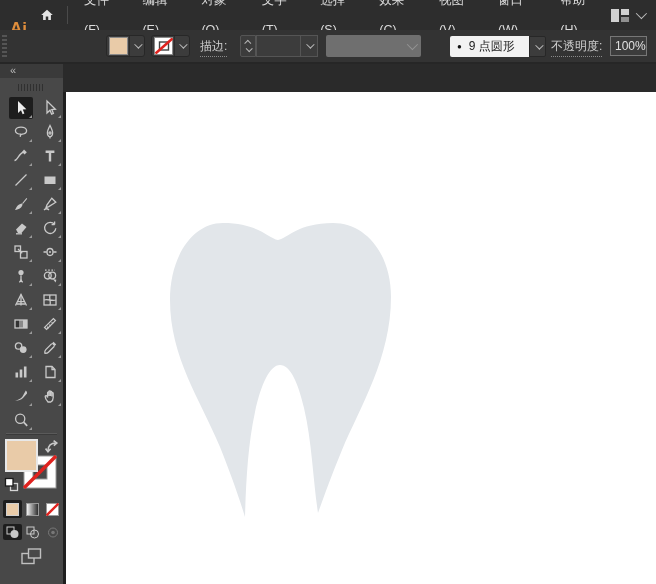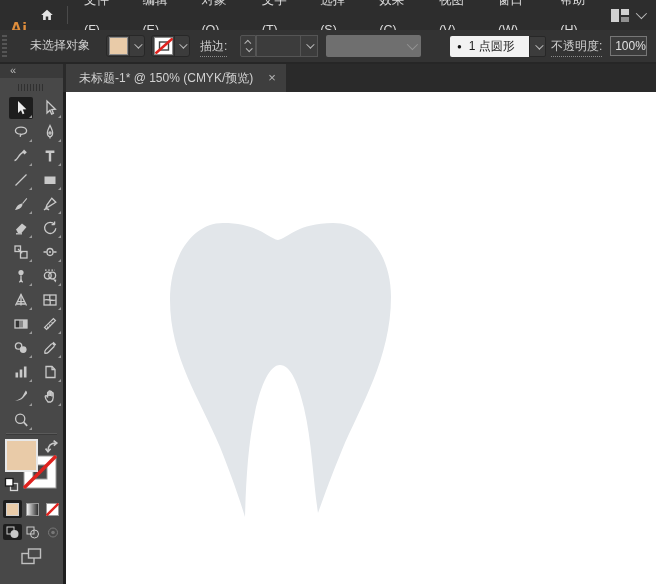--- a/index.html
+++ b/index.html
@@ -100,21 +100,20 @@
       <rect x="1" y="1" width="8" height="13" fill="#cfcfcf"></rect>
       <rect x="11" y="1" width="8" height="6" fill="#cfcfcf"></rect>
       <rect x="11" y="9" width="8" height="5" fill="#8f8f8f"></rect>
     </svg>
     <span class="chev"></span>
   </div>
 </div>
 
 <div class="controlbar">
   <span class="cb-grip"></span>
-  <span class="cb-status">未选择对象</span>
 
   <div class="cb-widget" style="left:106px;width:39px;">
     <span class="swatch-fill"></span>
     <span class="cb-chevbox">
         <span class="chev"></span>
       </span>
   </div>
 
   <div class="cb-widget" style="left:151px;width:39px;">
     <span class="swatch-none">
@@ -137,28 +136,28 @@
   <span class="cb-field" style="left:300px;width:18px;display:flex;align-items:center;justify-content:center;">
       <span class="chev" style="width:5px;height:5px;"></span>
     </span>
 
   <div class="dd-disabled">
     <span class="chev"></span>
   </div>
 
   <div class="brush-field">
     <span class="brush-bullet">●</span>
-    <span>1 点圆形</span>
+    <span>9 点圆形</span>
   </div>
   <span class="brush-chev">
       <span class="chev" style="width:5px;height:5px;"></span>
     </span>
 
   <span class="label-dotted opacity-label">不透明度:</span>
-  <span class="cb-field opacity-field" style="border-color:#777;text-align:center;">100%</span>
+  <span class="cb-field opacity-field" style="border-color:#777;">100%</span>
 </div>
 
 <div class="toolspanel">
   <div class="tp-header">
     <span>«</span>
   </div>
   <div class="tp-grip"></div>
   <div id="tools-grid">
       <div class="tool-cell active" style="left: 9px; top: 33px;">
         <svg width="18" height="18" viewBox="0 0 18 18">
@@ -387,24 +386,20 @@
 
   <span class="screenmode">
     <svg width="21" height="17" viewBox="0 0 21 17">
       <rect x="1" y="5.5" width="12" height="10" fill="none" stroke="currentColor" stroke-width="1.4"></rect>
       <rect x="7.5" y="1" width="12" height="9" fill="#484848" stroke="currentColor" stroke-width="1.4"></rect>
     </svg>
   </span>
 </div>
 
 <div class="tabbar">
-  <div class="doc-tab">
-    <span>未标题-1* @ 150% (CMYK/预览)</span>
-    <span class="tab-close">×</span>
-  </div>
 </div>
 
 <div class="canvas">
   <svg class="tooth" width="221" height="295" viewBox="0 0 221 295">
     <path d="M 53 1
          C 88 1 98 16 108 18
          C 118 16 128 1 163 1
          C 196 1 221 32 221 75
          C 221 136 190 185 172 228
          C 162 252 153 277 148 291

